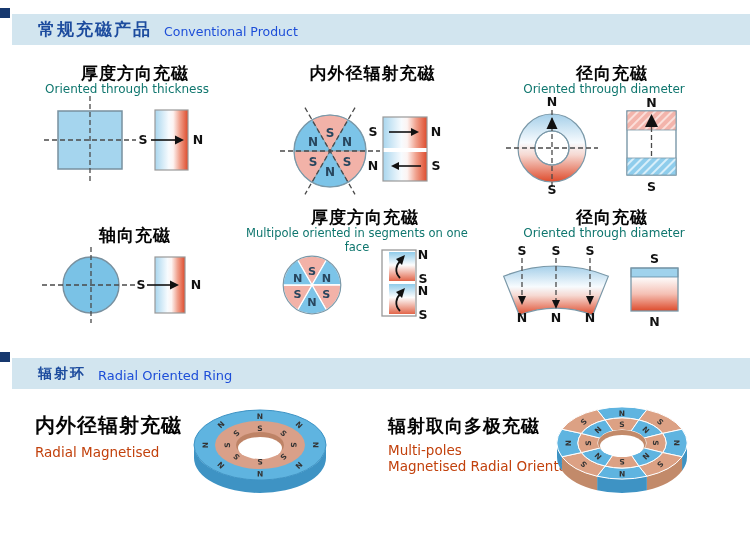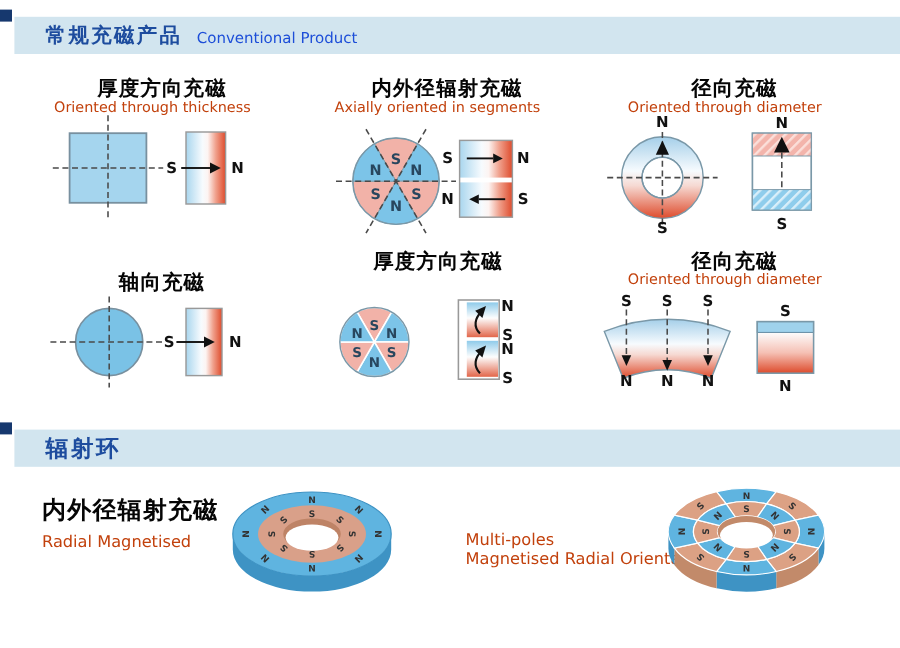--- a/index.html
+++ b/index.html
@@ -4,21 +4,21 @@
 <style>
   html,body{margin:0;padding:0;background:#fff;}
   .page{position:relative;width:750px;height:540px;background:#fff;overflow:hidden;
         font-family:"DejaVu Sans","Liberation Sans",sans-serif;}
   .band{position:absolute;left:12px;right:0;height:31px;background:#D2E5EF;display:flex;align-items:center;}
   .band .zh{font-weight:bold;color:#1D4C9E;letter-spacing:2px;margin-left:26px;}
   .band .en{color:#1d4ed8;margin-left:12px;margin-top:4px;}
   .accent{position:absolute;left:0;width:10px;height:10px;background:#16386E;}
   .cell{position:absolute;}
   .ctitle{position:absolute;top:2px;left:0;right:0;text-align:center;font-size:17px;font-weight:bold;color:#050505;letter-spacing:1px;}
-  .csub{position:absolute;top:22px;left:0;right:16px;text-align:center;font-size:12px;color:#c2410c;}
+  .csub{position:absolute;top:22px;left:0;right:16px;text-align:center;font-size:12px;color:#0f766e;}
   .csub.small{font-size:11.5px;}
   .diag{position:absolute;left:0;}
   .pol{font-size:12.5px;font-weight:bold;fill:#111;text-anchor:middle;}
   .wlab{font-size:12px;font-weight:bold;fill:#28465e;text-anchor:middle;}
   .rlab{font-size:7.5px;font-weight:bold;fill:#333;text-anchor:middle;}
   .dash{stroke:#4a4a4a;stroke-width:1.3;stroke-dasharray:5 3;fill:none;}
   .outline{stroke:#7A98A8;fill:none;}
   .arrow{stroke:#111;stroke-width:1.6;}
   .prod-zh{position:absolute;font-size:20px;font-weight:bold;color:#050505;letter-spacing:1px;}
   .prod-zh.r{font-size:18px;}
@@ -81,21 +81,20 @@
       <rect x="135" y="15" width="33" height="60" fill="url(#gH)" stroke="#999" stroke-width="1.2"></rect>
       <line class="arrow" x1="131" y1="45" x2="155" y2="45"></line>
       <polygon points="155,40.5 155,49.5 164,45" fill="#111"></polygon>
       <text class="pol" x="123" y="49">S</text>
       <text class="pol" x="178" y="49">N</text>
     </svg>
   </div>
 
   <div class="cell" style="left:255px;top:60px;width:235px;height:138px">
     <div class="ctitle">内外径辐射充磁</div>
-    <div class="csub">Axially oriented in segments</div>
     <svg class="diag" style="top:35px" width="235" height="110">
       <g transform="translate(75,56)">
         <path d="M0,0 L-18,-31.2 A36,36 0 0 1 18,-31.2 Z" fill="#F2B2A8" stroke="#7A98A8" stroke-width="0.7"></path>
         <path d="M0,0 L18,-31.2 A36,36 0 0 1 36,0 Z" fill="#7CC4E8" stroke="#7A98A8" stroke-width="0.7"></path>
         <path d="M0,0 L36,0 A36,36 0 0 1 18,31.2 Z" fill="#F2B2A8" stroke="#7A98A8" stroke-width="0.7"></path>
         <path d="M0,0 L18,31.2 A36,36 0 0 1 -18,31.2 Z" fill="#7CC4E8" stroke="#7A98A8" stroke-width="0.7"></path>
         <path d="M0,0 L-18,31.2 A36,36 0 0 1 -36,0 Z" fill="#F2B2A8" stroke="#7A98A8" stroke-width="0.7"></path>
         <path d="M0,0 L-36,0 A36,36 0 0 1 -18,-31.2 Z" fill="#7CC4E8" stroke="#7A98A8" stroke-width="0.7"></path>
         <circle class="outline" r="36" stroke-width="1.2"></circle>
         <line class="dash" x1="-50" y1="0" x2="50" y2="0"></line>
@@ -154,20 +153,21 @@
       <rect x="135" y="27" width="30" height="56" fill="url(#gH)" stroke="#999" stroke-width="1.2"></rect>
       <line class="arrow" x1="127" y1="55" x2="150" y2="55"></line>
       <polygon points="150,50.5 150,59.5 159,55" fill="#111"></polygon>
       <text class="pol" x="121" y="59">S</text>
       <text class="pol" x="176" y="59">N</text>
     </svg>
   </div>
 
   <div class="cell" style="left:240px;top:200px;width:250px;height:140px">
     <div class="ctitle" style="top:6px">厚度方向充磁</div>
+    <div class="csub small" style="top:26px">Multipole oriented in segments on one face</div>
     <svg class="diag" style="top:35px" width="250" height="110">
       <g transform="translate(72,50) scale(0.8)">
         <path d="M0,0 L-18,-31.2 A36,36 0 0 1 18,-31.2 Z" fill="#F2B2A8" stroke="#fff" stroke-width="1.6"></path>
         <path d="M0,0 L18,-31.2 A36,36 0 0 1 36,0 Z" fill="#7CC4E8" stroke="#fff" stroke-width="1.6"></path>
         <path d="M0,0 L36,0 A36,36 0 0 1 18,31.2 Z" fill="#F2B2A8" stroke="#fff" stroke-width="1.6"></path>
         <path d="M0,0 L18,31.2 A36,36 0 0 1 -18,31.2 Z" fill="#7CC4E8" stroke="#fff" stroke-width="1.6"></path>
         <path d="M0,0 L-18,31.2 A36,36 0 0 1 -36,0 Z" fill="#F2B2A8" stroke="#fff" stroke-width="1.6"></path>
         <path d="M0,0 L-36,0 A36,36 0 0 1 -18,-31.2 Z" fill="#7CC4E8" stroke="#fff" stroke-width="1.6"></path>
         <circle class="outline" r="36" stroke-width="1.5"></circle>
         <text class="wlab" style="font-size:14px" x="0" y="-13">S</text>
@@ -213,21 +213,22 @@
       <rect x="139" y="42" width="47" height="34" fill="url(#gWR)"></rect>
       <rect x="139" y="33" width="47" height="9" fill="#9FD2EC" stroke="#5F87A0" stroke-width="0.8"></rect>
       <rect x="139" y="33" width="47" height="43" fill="none" stroke="#7A98A8" stroke-width="1.3"></rect>
       <text class="pol" x="162.5" y="28">S</text>
       <text class="pol" x="162.5" y="91">N</text>
     </svg>
   </div>
 
   <div class="accent" style="top:352px"></div>
   <div class="band" style="top:358px">
-    <span class="zh" style="font-size:19px">辐射环</span>
+    <span class="zh" style="font-size:14px">辐射环</span>
+    <span class="en" style="font-size:13px">Radial Oriented Ring</span>
   </div>
 
   <div class="prod-zh" style="left:35px;top:412px">内外径辐射充磁</div>
   <div class="prod-en" style="left:35px;top:444px">Radial Magnetised</div>
   <svg id="ringA" style="position:absolute;left:188px;top:403px" width="148" height="100">
       <path d="M138,42A66 35 0 0 1 6,42.00000000000001l0,13A66 35 0 0 0 138,55Z" fill="#3E93C4"></path>
       <ellipse cx="72" cy="42" rx="66" ry="35" fill="#5FB4E0" stroke="#3E93C4" stroke-width="1"></ellipse>
       <ellipse cx="72" cy="42" rx="45" ry="24" fill="#D9A089"></ellipse>
       <ellipse cx="72" cy="42" rx="24" ry="13" fill="#BE8366"></ellipse>
       <ellipse cx="72" cy="45" rx="22" ry="11" fill="#fff"></ellipse>
@@ -242,20 +243,21 @@
       <text x="17" y="44.5" class="rlab" transform="rotate(270 17 42)">N</text>
       <text x="39" y="44.5" class="rlab" transform="rotate(270 39 42)">S</text>
       <text x="33.10912703473988" y="24.347456736183396" class="rlab" transform="rotate(315 33.10912703473988 21.847456736183396)">N</text>
       <text x="48.66547622084393" y="32.83273811042197" class="rlab" transform="rotate(315 48.66547622084393 30.332738110421968)">S</text>
       <text x="71.99999999999999" y="16" class="rlab" transform="rotate(360 71.99999999999999 13.5)">N</text>
       <text x="72" y="28" class="rlab" transform="rotate(360 72 25.5)">S</text>
       <text x="110.8908729652601" y="24.347456736183393" class="rlab" transform="rotate(405 110.8908729652601 21.847456736183393)">N</text>
       <text x="95.33452377915606" y="32.832738110421964" class="rlab" transform="rotate(405 95.33452377915606 30.332738110421964)">S</text>
     </svg>
 
+  <div class="prod-zh r" style="left:388px;top:414px">辐射取向多极充磁</div>
   <div class="prod-en" style="left:388px;top:442px">Multi-poles</div>
   <div class="prod-en" style="left:388px;top:458px">Magnetised Radial Orientation</div>
   <svg id="ringB" style="position:absolute;left:545px;top:398px" width="158" height="108">
       <path d="M142,45A65 36 0 0 1 137.05216961323364,58.77660356514323l0,14A65 36 0 0 0 142,59Z" fill="#3E93C4"></path>
       <path d="M137.05216961323364,58.77660356514323A65 36 0 0 1 101.87442310373083,78.25966317040633l0,14A65 36 0 0 0 137.05216961323364,72.77660356514323Z" fill="#C28A6A"></path>
       <path d="M101.87442310373083,78.25966317040633A65 36 0 0 1 52.125576896269166,78.25966317040633l0,14A65 36 0 0 0 101.87442310373083,92.25966317040633Z" fill="#3E93C4"></path>
       <path d="M52.125576896269166,78.25966317040633A65 36 0 0 1 16.947830386766363,58.77660356514323l0,14A65 36 0 0 0 52.125576896269166,92.25966317040633Z" fill="#C28A6A"></path>
       <path d="M16.947830386766363,58.77660356514323A65 36 0 0 1 12,45.00000000000001l0,14A65 36 0 0 0 16.947830386766363,72.77660356514323Z" fill="#3E93C4"></path>
       <path d="M52.125576896269166,11.74033682959368A65 36 0 0 1 101.87442310373083,11.74033682959368L93.83807102406395,21.90301168721783A44 25 0 0 0 60.16192897593605,21.90301168721783Z" fill="#5FB4E0" stroke="#fff" stroke-width="1"></path>
       <path d="M60.16192897593605,21.90301168721783A44 25 0 0 1 93.83807102406395,21.90301168721783L86.18440237676215,32.989566077353274A24 13 0 0 0 67.81559762323785,32.989566077353274Z" fill="#DCA184" stroke="#fff" stroke-width="1"></path>

